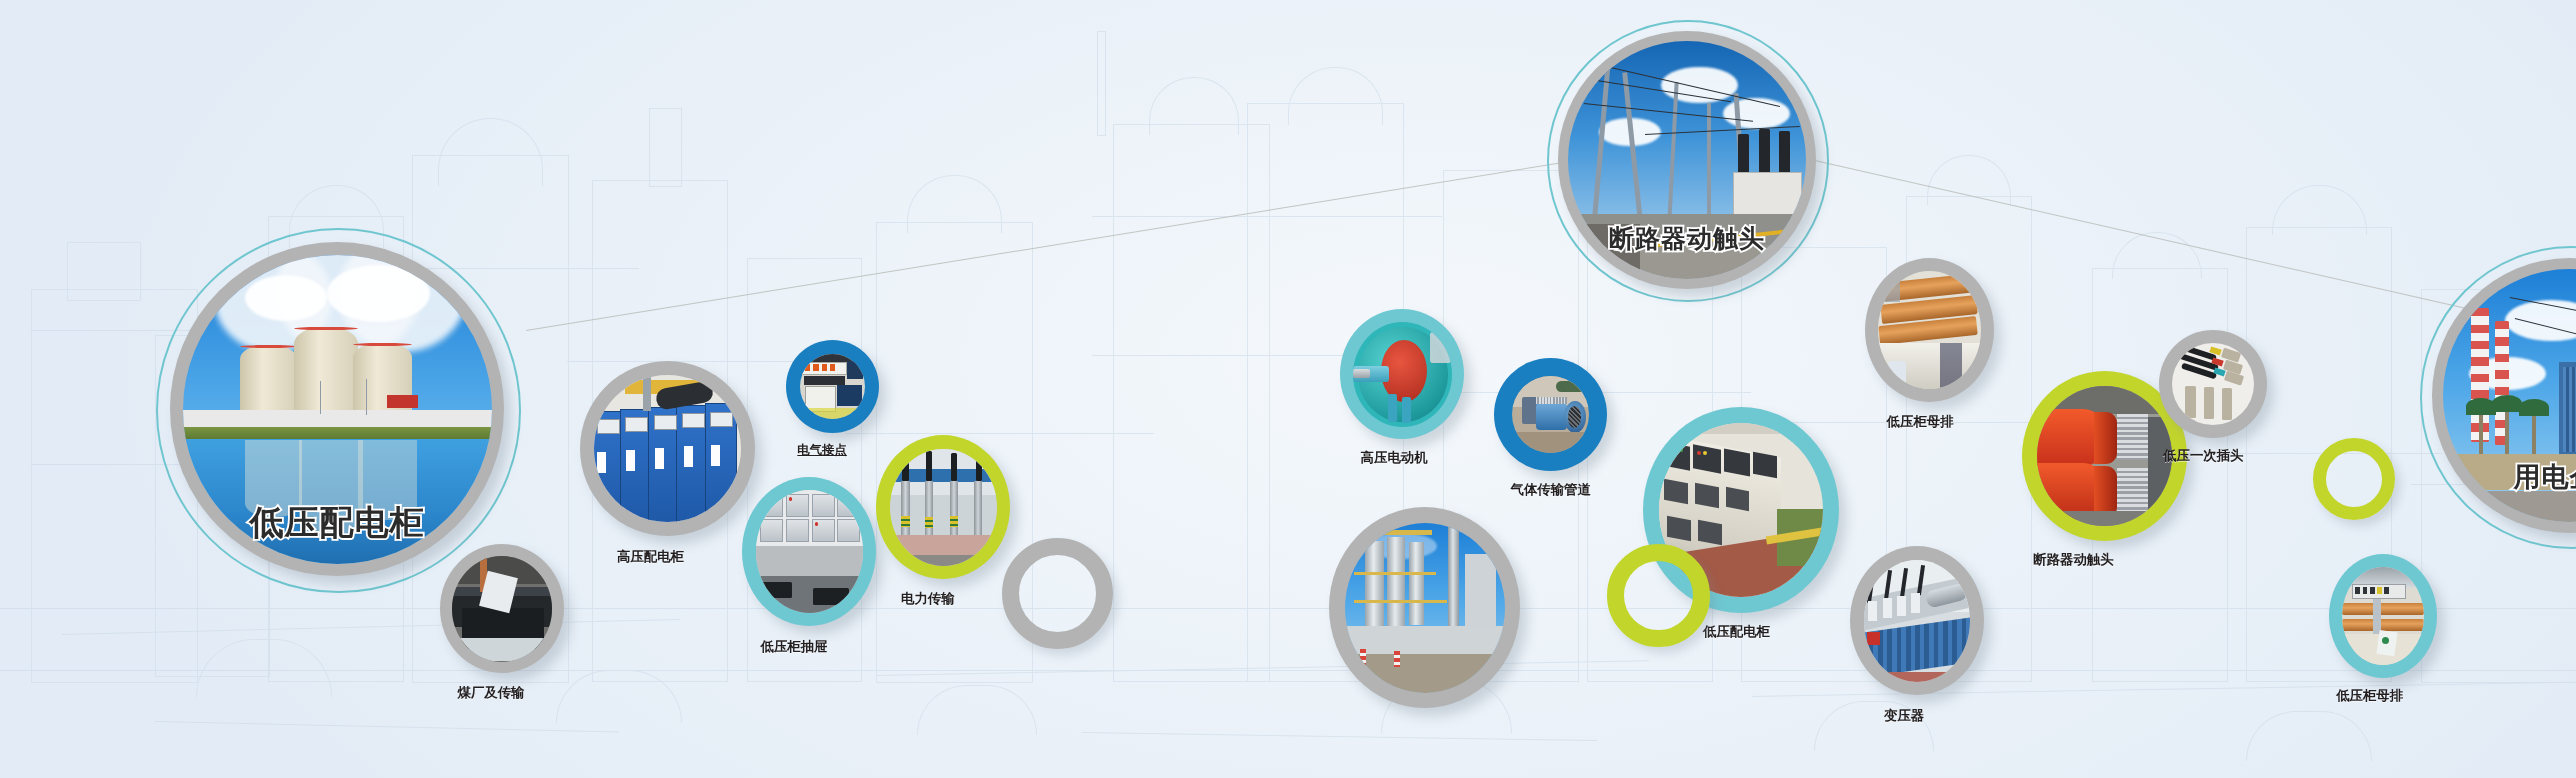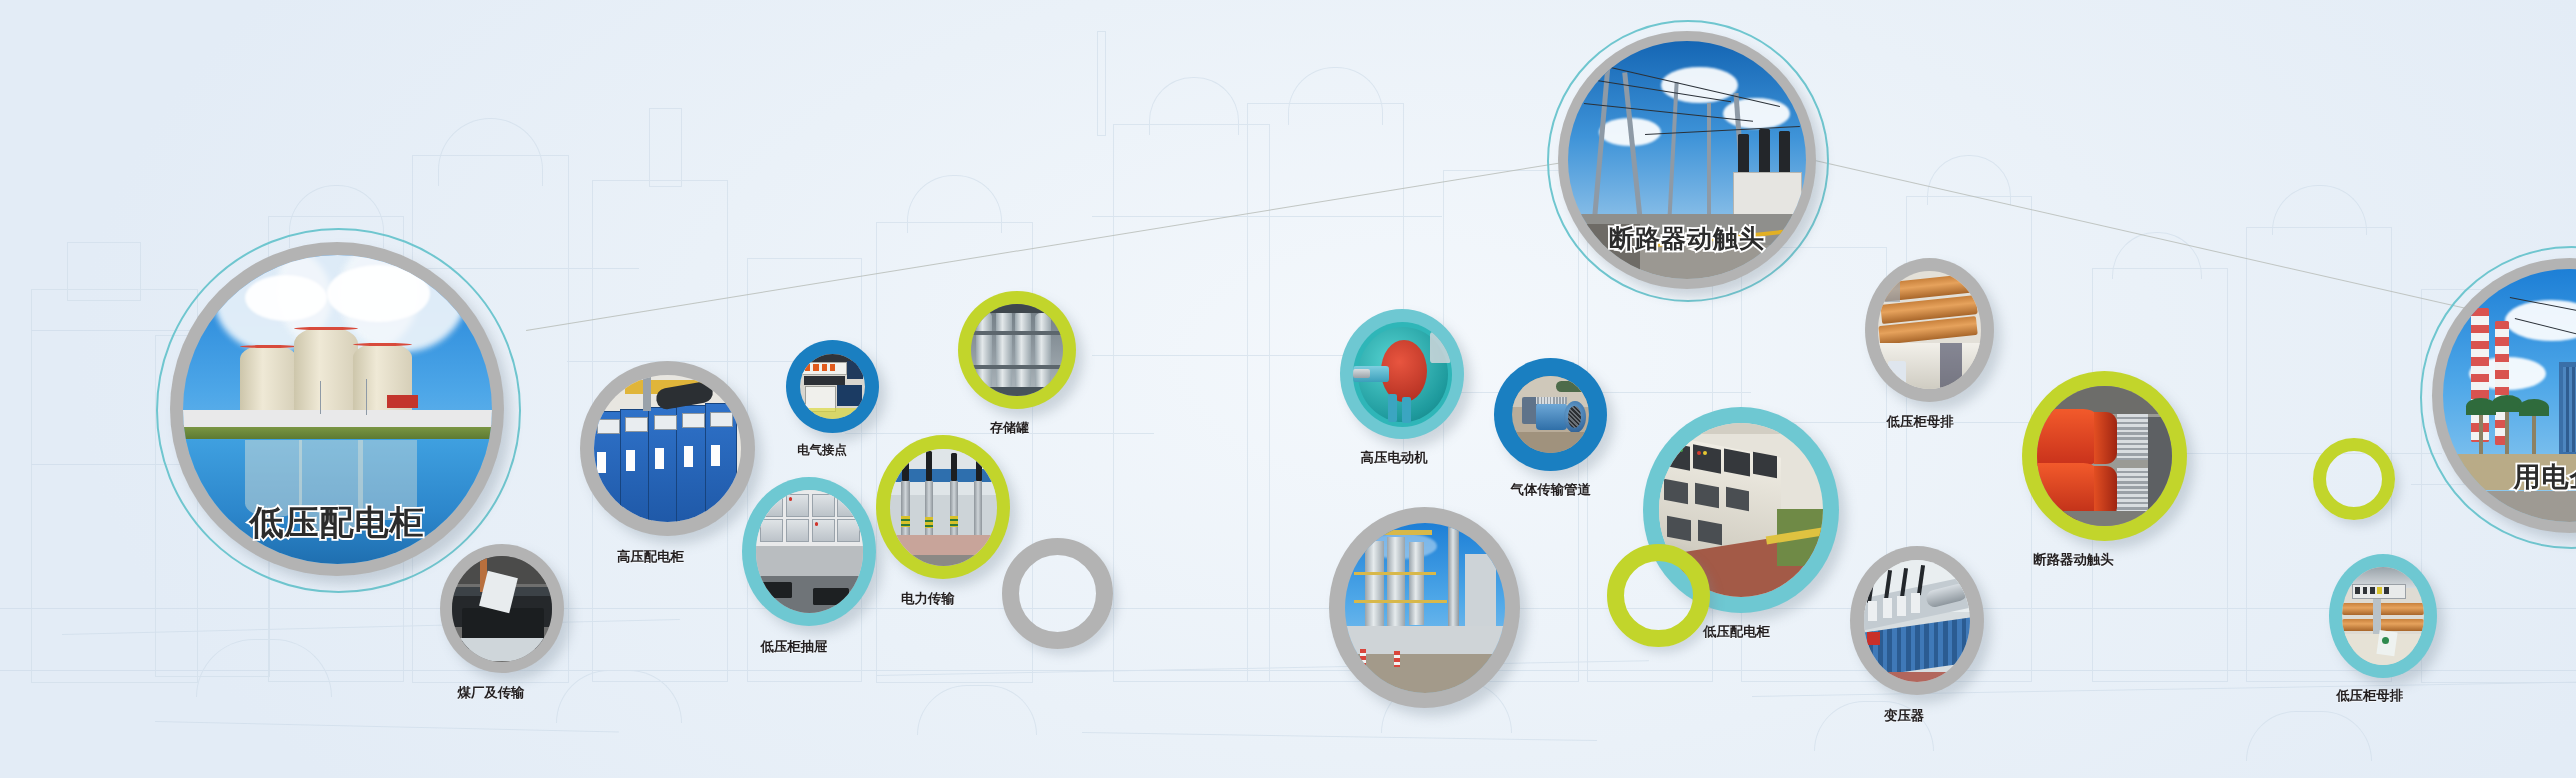--- a/index.html
+++ b/index.html
@@ -308,41 +308,23 @@
           <div style="position:absolute;left:21.6px;top:10.3px;width:5.2px;height:7.2px;background:#e05a1c;"></div>
           <div style="position:absolute;left:30px;top:10.3px;width:5.2px;height:7.2px;background:#e05a1c;"></div>
           <div style="position:absolute;left:47px;top:7.2px;width:15.5px;height:17.5px;background:#203a5c;"></div>
           <div style="position:absolute;left:4.1px;top:21.6px;width:41px;height:9.3px;background:#2c3036;"></div>
           <div style="position:absolute;left:5.2px;top:32px;width:29px;height:24px;background:#f0f0ec;border:0.5px solid #a0a09a;"></div>
           <div style="position:absolute;left:37px;top:31px;width:25px;height:20.6px;background:#1b3b63;"></div>
           <div style="position:absolute;left:0;top:54px;width:65px;height:11.3px;background:#d9d63c;opacity:.7;"></div>
         </div>
       </div>
     </div>
-    <div class="caption" style="left:11.3px;top:102px;font-size:12.4px;">电气接点</div>
-  </div>
-
-  <div class="node" style="left:958px;top:291px;">
-    <div class="disc" style="width:118px;height:118px;background:#c2d52b;">
-      <div class="photo" style="width:92px;height:92px;">
-        <div class="sc">
-          <div style="position:absolute;inset:0;background:linear-gradient(#6f7a82,#aeb7bd);"></div>
-          <div class="tank" style="left:5.2px;top:7.7px;width:15.5px;height:77px;"></div>
-          <div class="tank" style="left:25px;top:5.2px;width:15.5px;height:80px;"></div>
-          <div class="tank" style="left:44px;top:6.2px;width:15.5px;height:79px;"></div>
-          <div class="tank" style="left:64px;top:9.3px;width:15.5px;height:76px;"></div>
-          <div style="position:absolute;left:0;right:0;top:27px;height:4.1px;background:#5c666d;"></div>
-          <div style="position:absolute;left:0;right:0;top:61px;height:4.1px;background:#5c666d;"></div>
-          <div style="position:absolute;left:0;right:0;top:0;height:9.3px;background:#3f474d;"></div>
-          <div style="position:absolute;left:0;right:0;bottom:0;height:9.3px;background:#47525a;"></div>
-        </div>
-      </div>
-    </div>
-    <div class="caption" style="left:32px;top:128px;font-size:13px;">存储罐</div>
-  </div>
+    <div class="caption" style="left:11.3px;top:102px;font-size:12.4px;text-decoration:underline;">电气接点</div>
+  </div>
+
 
   <div class="node" style="left:742px;top:477px;">
     <div class="disc" style="width:134px;height:149px;background:#6ec8d2;">
       <div class="photo" style="width:107px;height:123px;">
         <div class="sc">
           <div style="position:absolute;inset:0;background:#cfd3d6;"></div>
           <div style="position:absolute;left:0;right:0;top:0;height:56px;background:#e9eaeb;"></div>
           <div class="cab-l" style="left:4.1px;top:4.1px;width:21.6px;height:20.6px;"></div>
           <div class="cab-l" style="left:30px;top:4.1px;width:21.6px;height:20.6px;"></div>
           <div class="cab-l" style="left:56px;top:4.1px;width:21.6px;height:20.6px;"></div>
@@ -537,20 +519,42 @@
           <div style="position:absolute;left:80px;top:28px;width:31px;height:46px;background:repeating-linear-gradient(#d9dde0 0 2.6px,#9aa0a6 2.6px 5.2px);"></div>
           <div style="position:absolute;left:80px;top:82px;width:31px;height:46px;background:repeating-linear-gradient(#d9dde0 0 2.6px,#9aa0a6 2.6px 5.2px);"></div>
           <div style="position:absolute;left:111px;top:31px;width:24px;height:103px;background:#5d6063;"></div>
           <div style="position:absolute;left:0;right:0;bottom:0;height:15.5px;background:#7b7b77;"></div>
         </div>
       </div>
     </div>
     <div class="caption" style="left:11.3px;top:180px;font-size:13.4px;">断路器动触头</div>
   </div>
 
+  <div class="node" style="left:2159px;top:330px;">
+    <div class="disc" style="width:108px;height:108px;background:#b3b3b3;">
+      <div class="photo" style="width:82px;height:82px;">
+        <div class="sc">
+          <div style="position:absolute;inset:0;background:#f0eeea;"></div>
+          <div class="cablew" style="left:5.2px;top:6.2px;width:40px;height:6.2px;background:#1e2124;transform:rotate(18deg);"></div>
+          <div class="cablew" style="left:7.2px;top:15.5px;width:40px;height:6.2px;background:#1e2124;transform:rotate(18deg);"></div>
+          <div class="cablew" style="left:9.3px;top:25px;width:36px;height:6.2px;background:#1e2124;transform:rotate(18deg);"></div>
+          <div style="position:absolute;left:38px;top:5.2px;width:11.3px;height:6.2px;background:#d8c126;transform:rotate(18deg);"></div>
+          <div style="position:absolute;left:40px;top:15.5px;width:11.3px;height:6.2px;background:#c8392c;transform:rotate(18deg);"></div>
+          <div style="position:absolute;left:42px;top:26px;width:11.3px;height:6.2px;background:#2aa6b0;transform:rotate(18deg);"></div>
+          <div class="plug" style="left:50px;top:7.2px;width:17.5px;height:10.3px;transform:rotate(18deg);"></div>
+          <div class="plug" style="left:52px;top:18.5px;width:17.5px;height:10.3px;transform:rotate(18deg);"></div>
+          <div class="plug" style="left:53px;top:30px;width:17.5px;height:10.3px;transform:rotate(18deg);"></div>
+          <div class="plug" style="left:13.4px;top:43px;width:10.3px;height:32px;"></div>
+          <div class="plug" style="left:32px;top:44px;width:10.3px;height:32px;"></div>
+          <div class="plug" style="left:50px;top:45px;width:10.3px;height:32px;"></div>
+        </div>
+      </div>
+    </div>
+    <div class="caption" style="left:4.1px;top:117px;font-size:13.4px;">低压一次插头</div>
+  </div>
 
 
   <div class="node" style="left:2329px;top:554px;">
     <div class="disc" style="width:108px;height:124px;background:#6ec8d2;">
       <div class="photo" style="width:82px;height:98px;">
         <div class="sc">
           <div style="position:absolute;inset:0;background:#dedbd3;"></div>
           <div style="position:absolute;left:0;right:0;top:0;height:20.6px;background:linear-gradient(#9aa3aa,#d6dbdf);"></div>
           <div style="position:absolute;left:10.3px;top:16.5px;width:52px;height:13.4px;background:#e8eaea;border:0.5px solid #9aa0a6;"></div>
           <div style="position:absolute;left:13.4px;top:19.6px;width:4.6px;height:7.2px;background:#2f3337;"></div>

